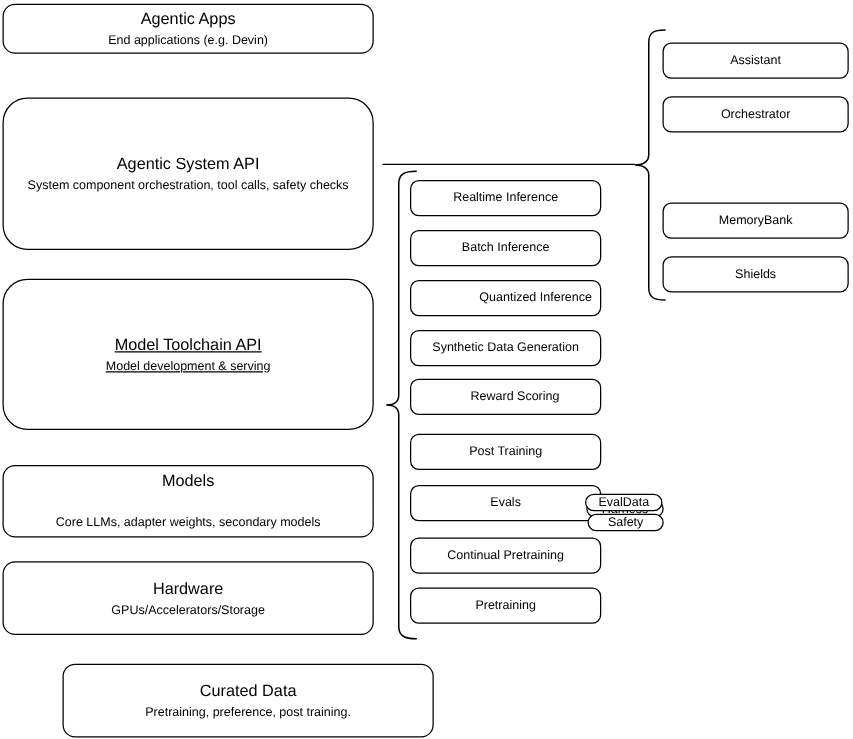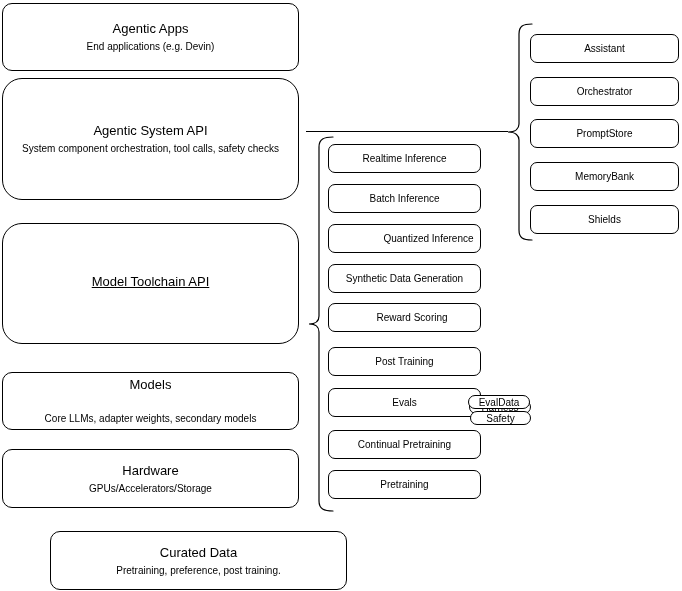--- a/index.html
+++ b/index.html
@@ -93,32 +93,33 @@
     width: 202px;
     height: 0;
     border-top: 1px solid #000000;
   }
 </style>
 </head>
 <body>
 
 <div id="diagram">
 
-  <div class="node big-node" style="top:3px;height:68px;">
+  <div class="node big-node" style="top:3px;height:40px;">
     <div class="title">Agentic Apps</div>
     <div class="subtitle">End applications (e.g. Devin)</div>
   </div>
 
   <div class="node big-node api-node" style="top:78px;height:122px;">
     <div class="title">Agentic System API</div>
     <div class="subtitle">System component orchestration, tool calls, safety checks</div>
   </div>
 
   <div class="node big-node api-node" style="top:223px;height:121px;text-decoration:underline;">
     <div class="title">Model Toolchain API</div>
+    <div class="subtitle">Model development &amp; serving</div>
   </div>
 
   <div class="node big-node" style="top:372px;height:58px;gap:16px;">
     <div class="title">Models</div>
     <div class="subtitle">Core LLMs, adapter weights, secondary models</div>
   </div>
 
   <div class="node big-node" style="top:449px;height:59px;">
     <div class="title">Hardware</div>
     <div class="subtitle">GPUs/Accelerators/Storage</div>
@@ -176,23 +177,20 @@
   <div class="tag" style="left:470px;top:411px;width:61px;">
     <span>Safety</span>
   </div>
 
   <div class="node small-node right-node" style="top:34px;">
     <span>Assistant</span>
   </div>
   <div class="node small-node right-node" style="top:77px;">
     <span>Orchestrator</span>
   </div>
-  <div class="node small-node right-node" style="top:119px;">
-    <span>PromptStore</span>
-  </div>
   <div class="node small-node right-node" style="top:162px;">
     <span>MemoryBank</span>
   </div>
   <div class="node small-node right-node" style="top:205px;">
     <span>Shields</span>
   </div>
 
 </div>
 
 </body></html>

